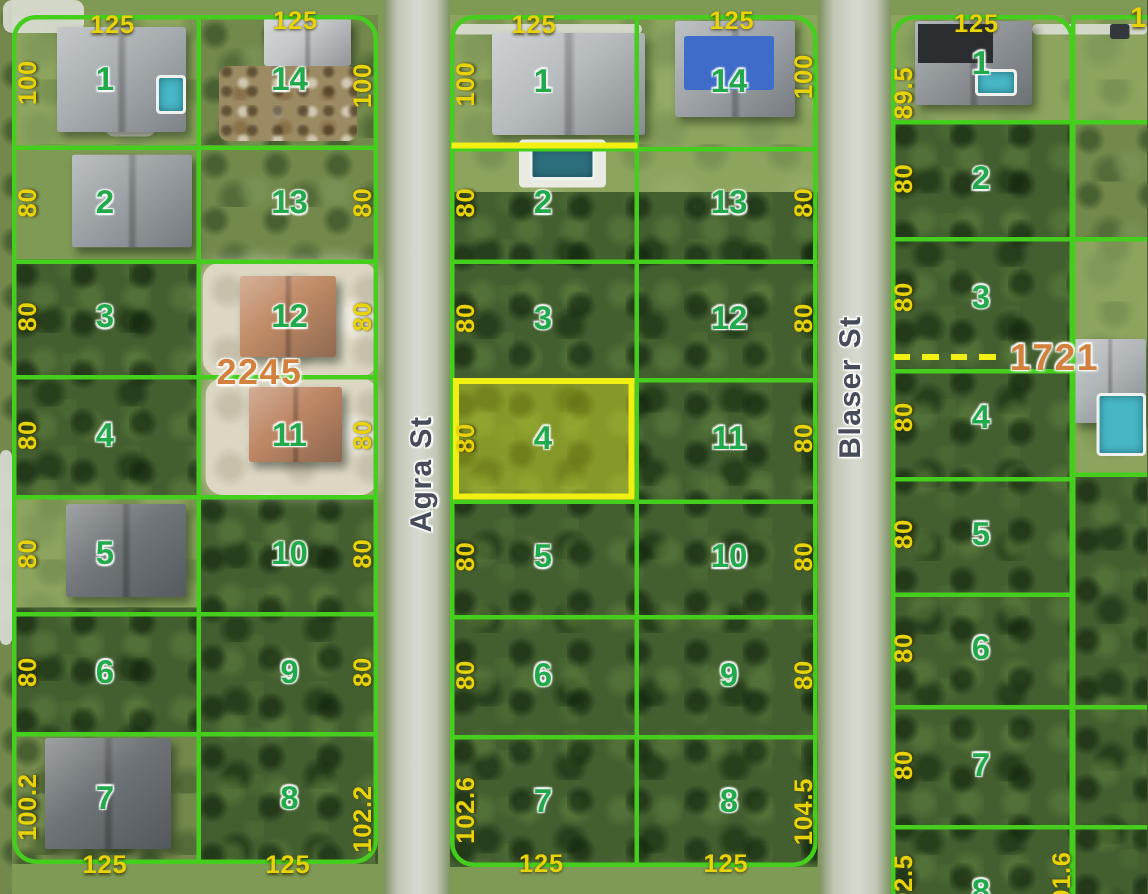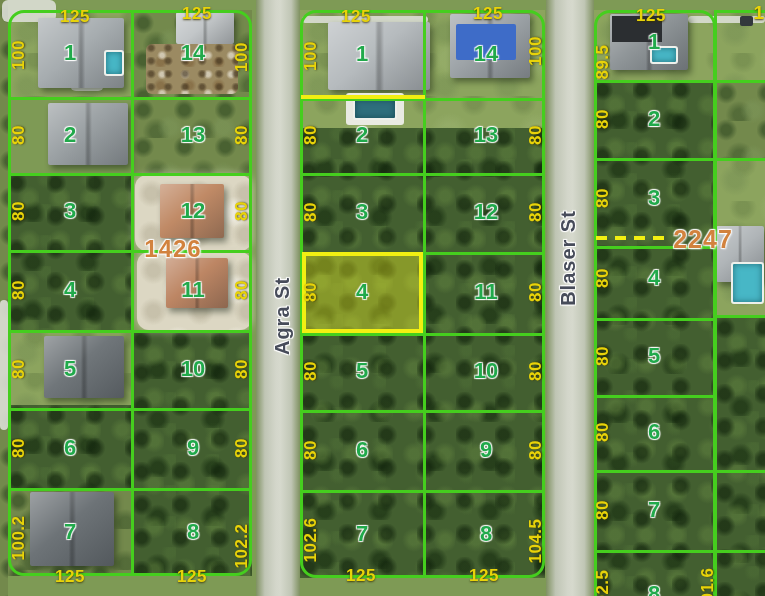--- a/index.html
+++ b/index.html
@@ -226,18 +226,18 @@
       <div class="abs dim v" style="left: 708px; top: 590px;">101.6</div>
       <div class="abs lot" style="left: 654px; top: 42px;">1</div>
       <div class="abs lot" style="left: 654px; top: 119px;">2</div>
       <div class="abs lot" style="left: 654px; top: 198px;">3</div>
       <div class="abs lot" style="left: 654px; top: 278px;">4</div>
       <div class="abs lot" style="left: 654px; top: 356px;">5</div>
       <div class="abs lot" style="left: 654px; top: 432px;">6</div>
       <div class="abs lot" style="left: 654px; top: 510px;">7</div>
       <div class="abs lot" style="left: 654px; top: 594px;">8</div>
     </div>
-  <div class="abs parcel" style="left:173px;top:249px">1426</div>
-  <div class="abs parcel" style="left:703px;top:239px;font-size:25px">2247</div>
+  <div class="abs parcel" style="left:173px;top:249px">2245</div>
+  <div class="abs parcel" style="left:703px;top:239px;font-size:25px">1721</div>
   <div class="abs street" style="left:282px;top:316px">Agra St</div>
   <div class="abs street" style="left:568px;top:258px">Blaser St</div>
   <div class="abs dim" style="left:759px;top:13px;font-size:19px">1</div>
 </div>
 
 </body></html>

